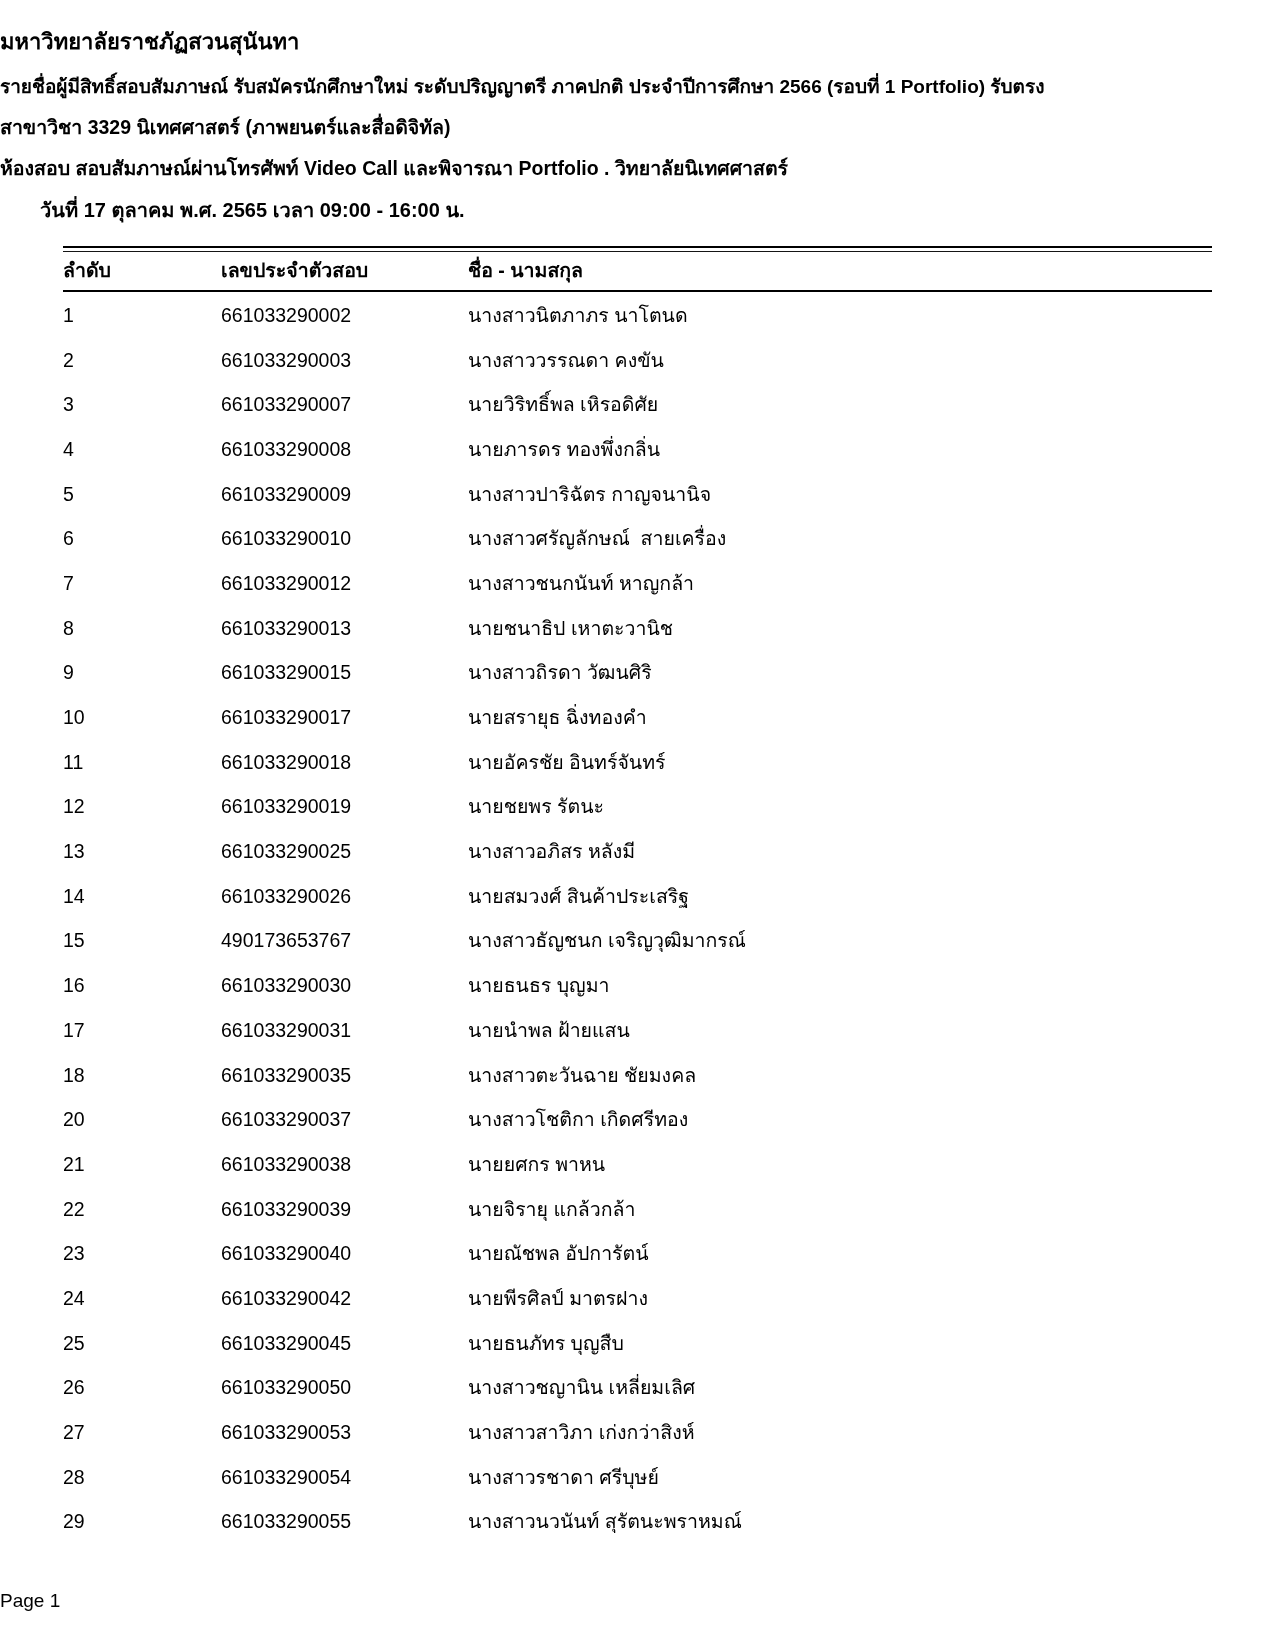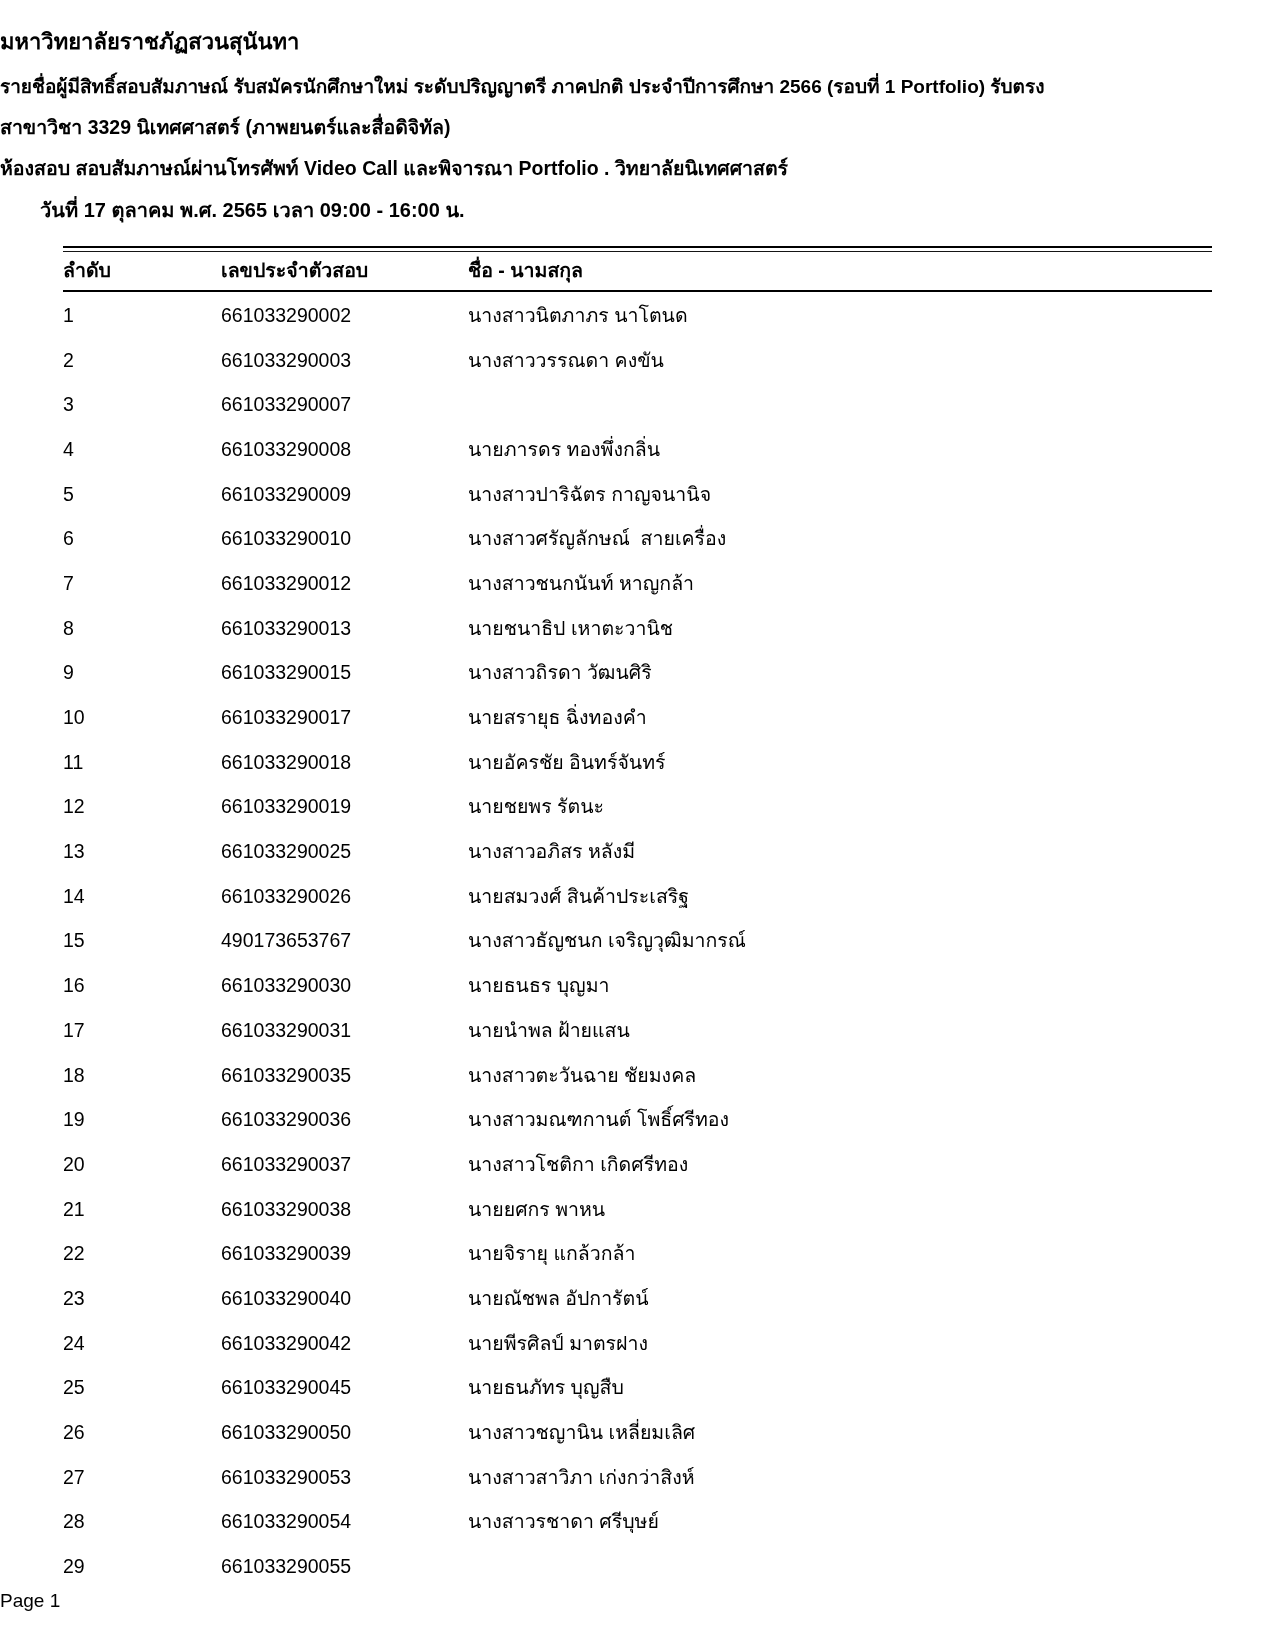--- a/index.html
+++ b/index.html
@@ -114,20 +114,21 @@
 
   <div class="table-row">
     <div class="c1">2</div>
     <div class="c2">661033290003</div>
     <div class="c3">นางสาววรรณดา คงขัน</div>
   </div>
 
   <div class="table-row">
     <div class="c1">3</div>
     <div class="c2">661033290007</div>
+    <div class="c3">นายวิริทธิ์พล เหิรอดิศัย</div>
   </div>
 
   <div class="table-row">
     <div class="c1">4</div>
     <div class="c2">661033290008</div>
     <div class="c3">นายภารดร ทองพึ่งกลิ่น</div>
   </div>
 
   <div class="table-row">
     <div class="c1">5</div>
@@ -206,25 +207,20 @@
     <div class="c2">661033290031</div>
     <div class="c3">นายนำพล ฝ้ายแสน</div>
   </div>
 
   <div class="table-row">
     <div class="c1">18</div>
     <div class="c2">661033290035</div>
     <div class="c3">นางสาวตะวันฉาย ชัยมงคล</div>
   </div>
 
-  <div class="table-row">
-    <div class="c1">19</div>
-    <div class="c2">661033290036</div>
-    <div class="c3">นางสาวมณฑกานต์ โพธิ์ศรีทอง</div>
-  </div>
 
   <div class="table-row">
     <div class="c1">20</div>
     <div class="c2">661033290037</div>
     <div class="c3">นางสาวโชติกา เกิดศรีทอง</div>
   </div>
 
   <div class="table-row">
     <div class="c1">21</div>
     <div class="c2">661033290038</div>
@@ -269,16 +265,17 @@
 
   <div class="table-row">
     <div class="c1">28</div>
     <div class="c2">661033290054</div>
     <div class="c3">นางสาวรชาดา ศรีบุษย์</div>
   </div>
 
   <div class="table-row">
     <div class="c1">29</div>
     <div class="c2">661033290055</div>
+    <div class="c3">นางสาวนวนันท์ สุรัตนะพราหมณ์</div>
   </div>
 </div>
 
 <div class="page-footer">Page 1</div>
 
 </body></html>

